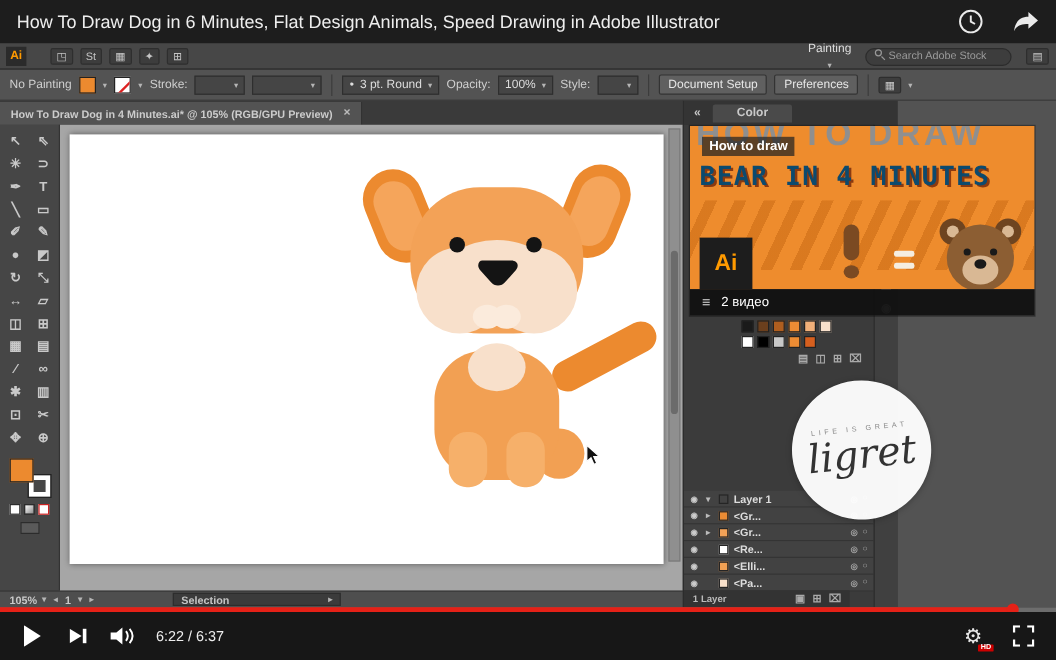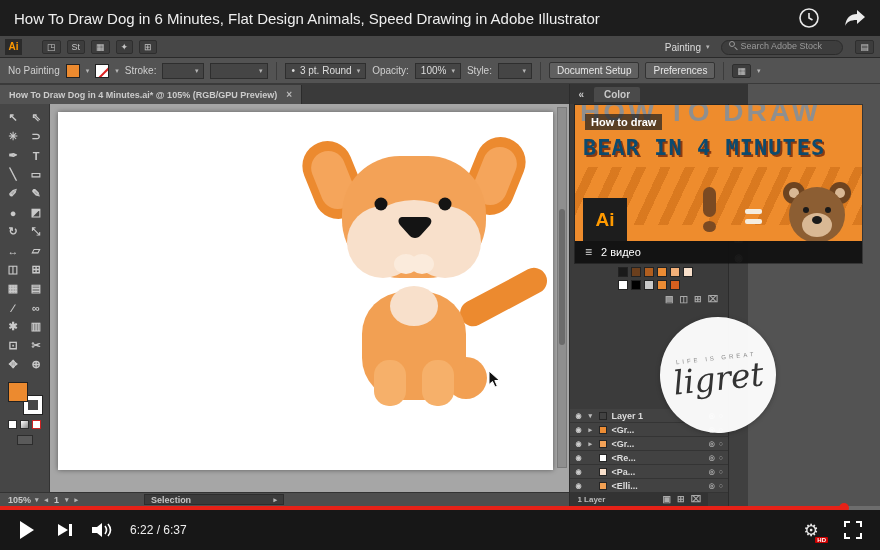--- a/index.html
+++ b/index.html
@@ -18,21 +18,21 @@
   .menubar{height:22px;background:#474747;border-bottom:1px solid #2a2a2a;display:flex;
            align-items:center;padding:0 5px;position:relative;}
   .ai-logo{width:17px;height:16px;background:#2b2b2b;color:var(--ai-orange);font-weight:bold;
            font-size:10px;display:flex;align-items:center;justify-content:center;margin-right:8px;flex:none;}
   .menus{display:flex;}
   .menu-item{color:#d8d8d8;font-size:11px;padding:0 7px;}
   .mb-btns{display:flex;gap:6px;margin-left:12px;}
   .mb-btn{color:#c5c5c5;font-size:9px;background:#3d3d3d;border:1px solid #2e2e2e;
           padding:1px 4px;border-radius:2px;line-height:10px;}
   .mb-right{position:absolute;right:6px;top:0;height:22px;display:flex;align-items:center;gap:12px;}
-  .workspace{color:#ddd;font-size:10px;display:flex;gap:5px;align-items:center;}
+  .workspace{color:#ddd;font-size:10px;display:flex;gap:5px;align-items:center;flex-direction:column;}
   .caret{font-size:7px;color:#b5b5b5;}
   .searchbox{width:122px;height:15px;background:#3d3d3d;border:1px solid #2c2c2c;border-radius:8px;
              display:flex;gap:5px;padding:0 7px;color:#9a9a9a;font-size:9px;}
   .lens{width:6px;height:6px;border:1px solid #999;border-radius:50%;position:relative;flex:none;}
   .lens::after{content:"";position:absolute;width:4px;height:1px;background:#999;
                transform:rotate(45deg);left:4px;top:6px;}
 
   .controlbar{height:26px;background:#535353;border-bottom:1px solid #3a3a3a;display:flex;
               align-items:center;padding:0 8px;gap:6px;color:#ddd;font-size:10px;}
   .fillswatch{width:14px;height:14px;border:1px solid #222;background:var(--ear);}
@@ -81,21 +81,21 @@
   .statusbar{height:14px;background:#4e4e4e;border-top:1px solid #333;display:flex;align-items:center;
              gap:6px;padding:0 8px;color:#c8c8c8;font-size:9px;}
   .sb-box{display:flex;align-items:center;gap:4px;}
   .sb-sel{width:140px;height:11px;background:#3b3b3b;border:1px solid #2d2d2d;display:flex;
           align-items:center;justify-content:space-between;padding:0 6px;margin-left:60px;color:#c4c4c4;}
   .tri{font-size:7px;color:#b5b5b5;}
 
   .rightpanels{width:210px;background:#3b3b3b;position:relative;border-left:1px solid #2c2c2c;}
   .paneltabs{height:20px;background:#343434;display:flex;align-items:center;gap:10px;
              padding:0 8px;color:#c9c9c9;font-size:10px;}
-  .ptab{background:#4a4a4a;padding:2px 10px;border-radius:2px 2px 0 0;}
+  .ptab{background:#4a4a4a;padding:2px 20px;border-radius:2px 2px 0 0;}
   .panelbody{position:absolute;top:20px;left:0;right:20px;bottom:0;background:#3b3b3b;}
   .swatches{position:absolute;top:161px;left:0;right:0;}
   .swrow{display:flex;gap:3px;padding:2px 6px 1px 48px;}
   .sw{width:10px;height:10px;border:1px solid #222;flex:none;}
   .swtools{display:flex;gap:6px;justify-content:flex-end;padding:3px 10px;color:#aaa;font-size:9px;}
   .layers{position:absolute;top:305px;left:0;right:0;bottom:14px;}
   .lrow{height:14px;display:flex;align-items:center;gap:4px;padding:0 5px;background:#424242;
         border-bottom:1px solid #343434;color:#ddd;font-size:9px;}
   .leye{font-size:7px;color:#ccc;width:9px;flex:none;}
   .larrow{font-size:7px;color:#bbb;width:7px;flex:none;}
@@ -422,31 +422,31 @@
                   <span class="larrow"></span>
                   <span class="lchip" style="background: rgb(255, 255, 255);"></span>
                   <span class="llabel">&lt;Re...</span>
                   <span class="ltarget">◎</span>
                   <span class="lsel">○</span>
                 </div>
 
                 <div class="lrow">
                   <span class="leye">◉</span>
                   <span class="larrow"></span>
-                  <span class="lchip" style="background: rgb(248, 224, 203);"></span>
-                  <span class="llabel">&lt;Pa...</span>
+                  <span class="lchip" style="background: rgb(242, 160, 83);"></span>
+                  <span class="llabel">&lt;Elli...</span>
                   <span class="ltarget">◎</span>
                   <span class="lsel">○</span>
                 </div>
 
                 <div class="lrow">
                   <span class="leye">◉</span>
                   <span class="larrow"></span>
-                  <span class="lchip" style="background: rgb(242, 160, 83);"></span>
-                  <span class="llabel">&lt;Elli...</span>
+                  <span class="lchip" style="background: rgb(248, 224, 203);"></span>
+                  <span class="llabel">&lt;Pa...</span>
                   <span class="ltarget">◎</span>
                   <span class="lsel">○</span>
                 </div>
               </div>
           </div>
           <div class="lfooter">
             <span>1 Layer</span>
             <span class="lficons">
               <span>▣</span>
               <span>⊞</span>

